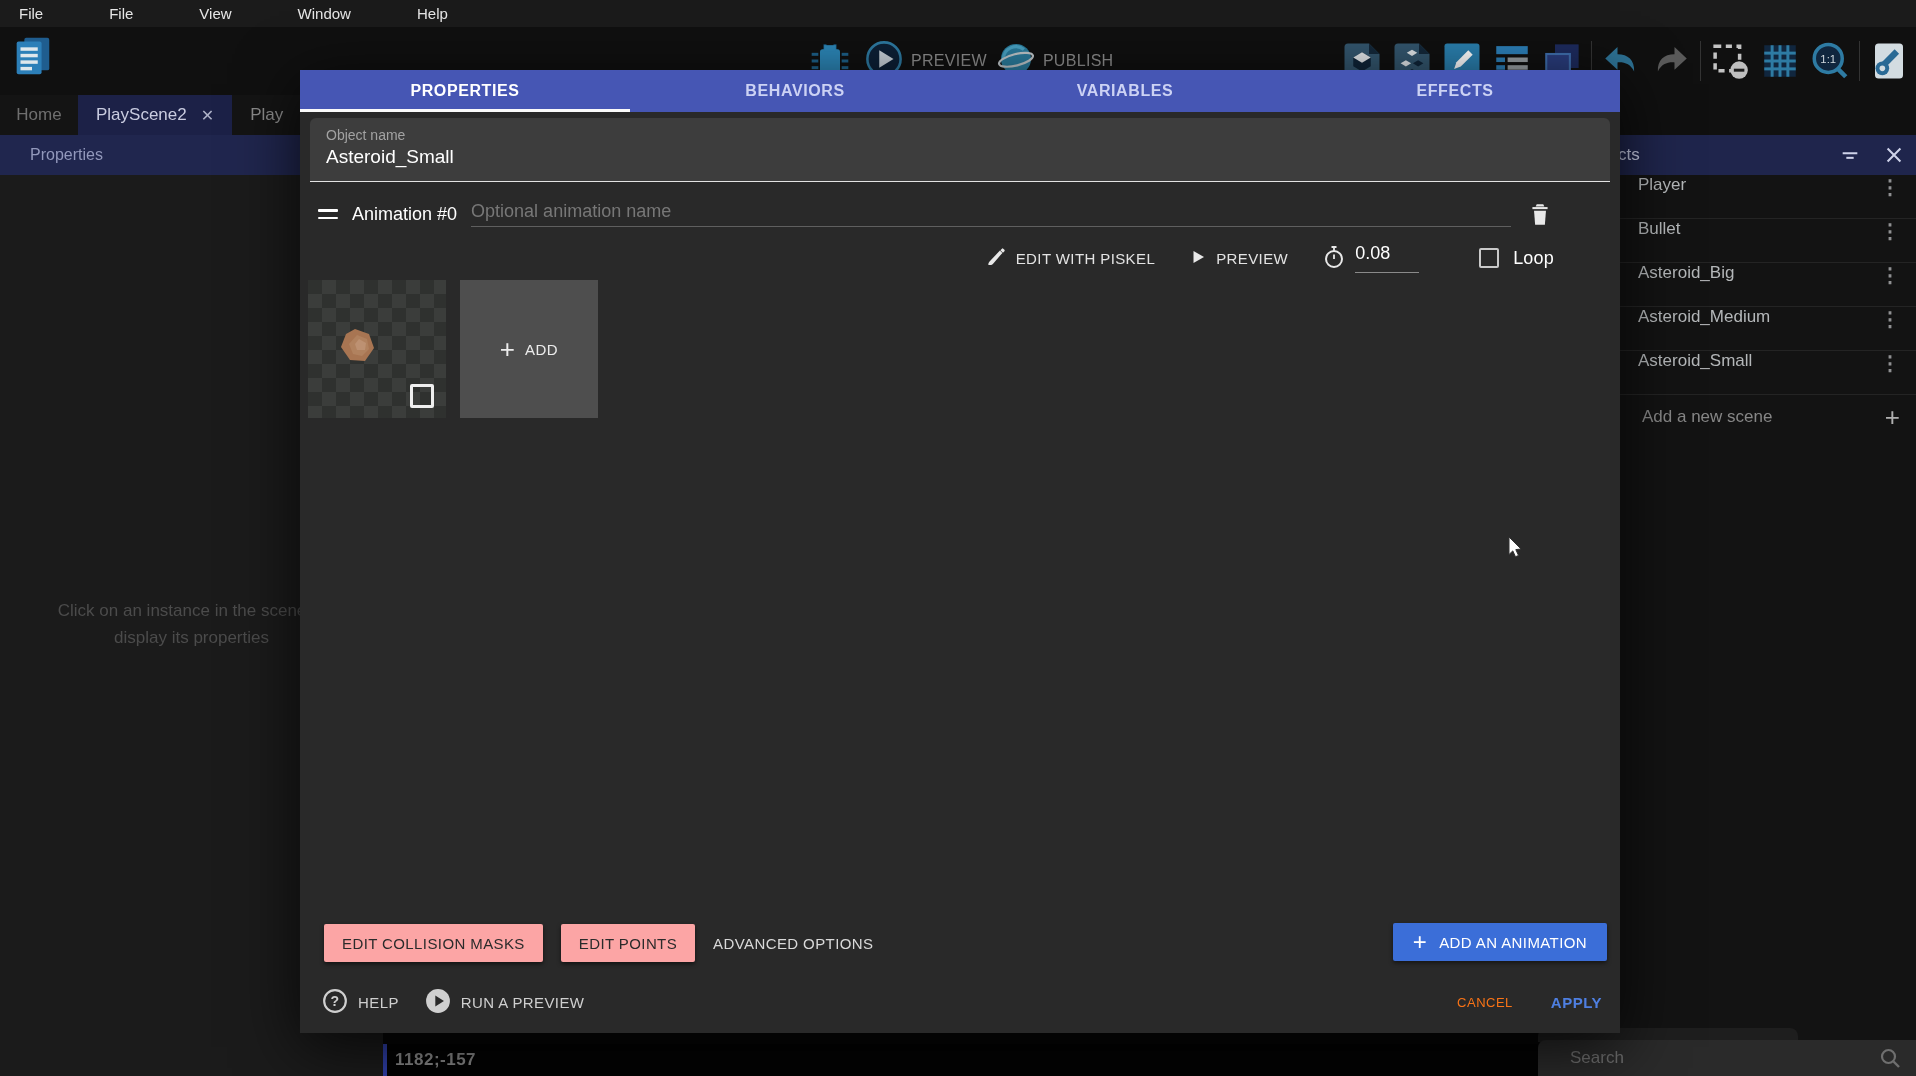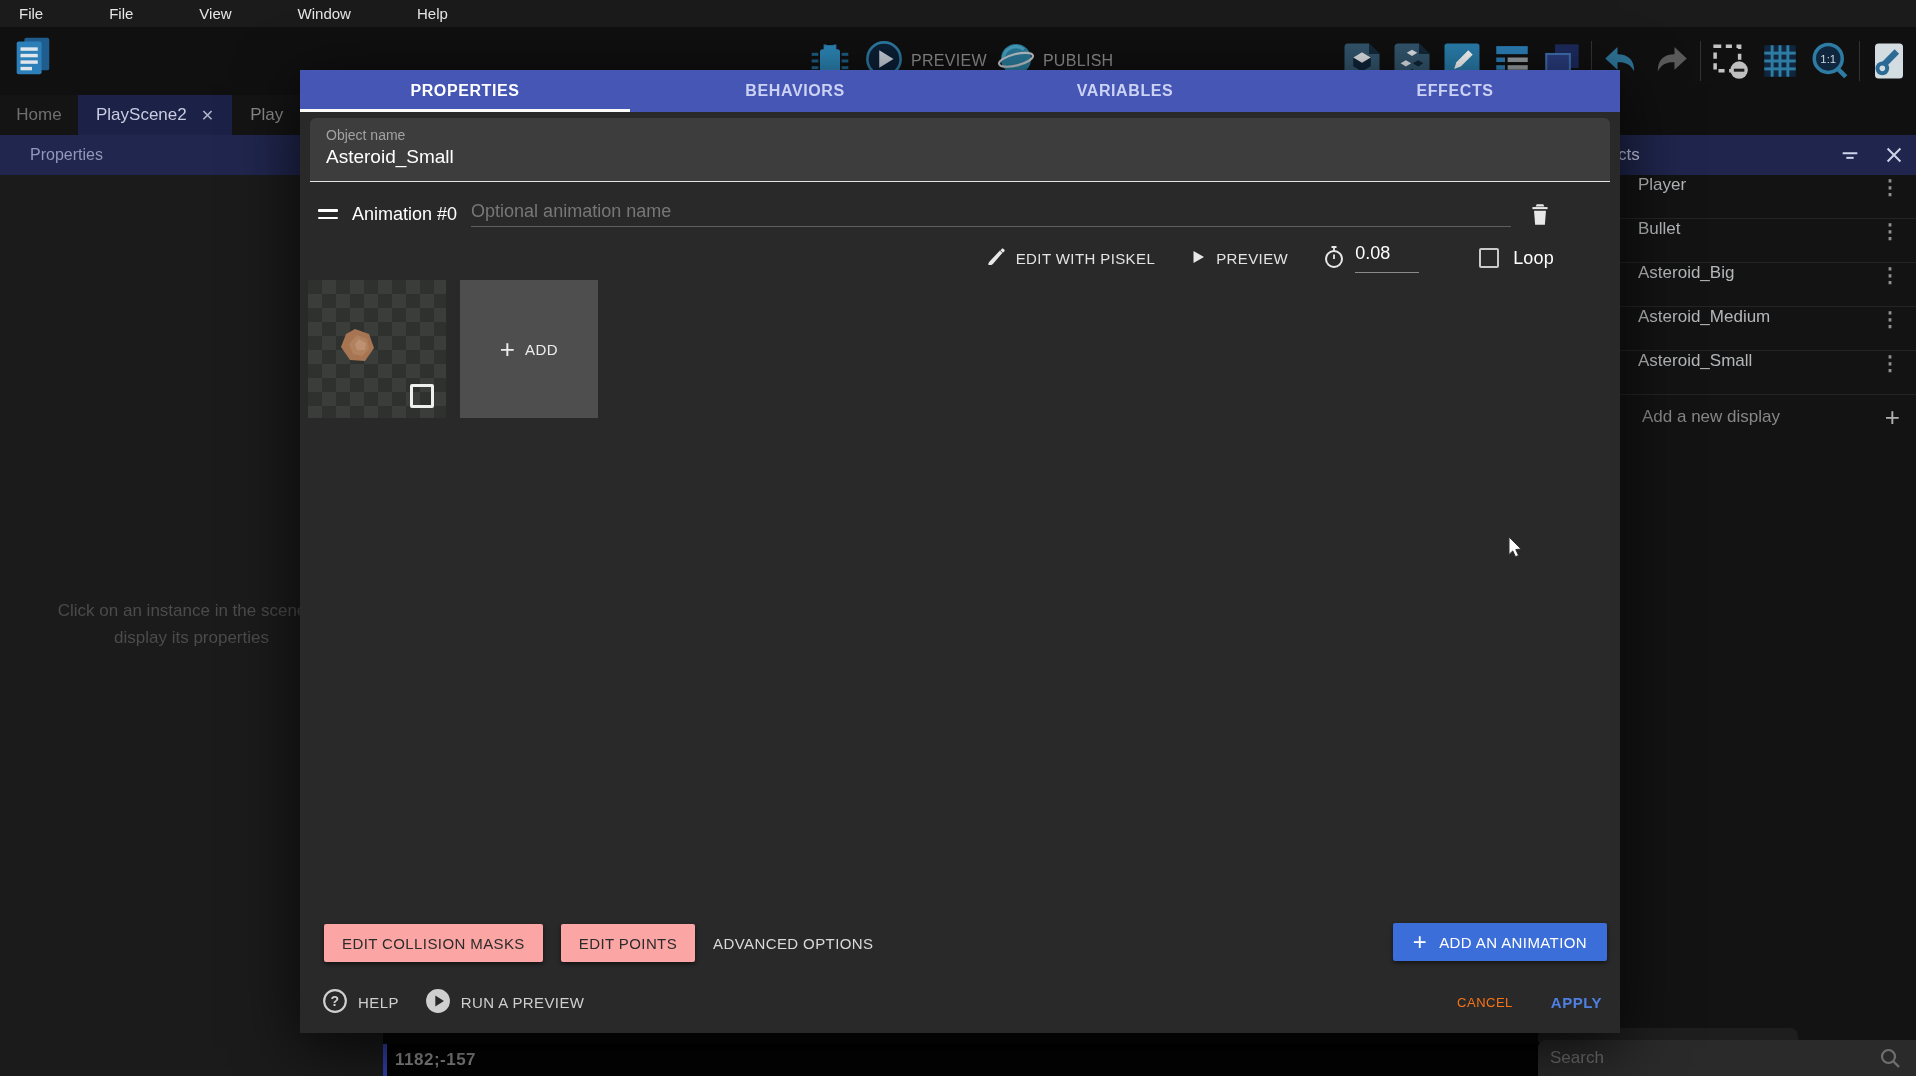--- a/index.html
+++ b/index.html
@@ -55,21 +55,21 @@
   .add-row { height:44px; display:flex; align-items:center; }
   .add-row .add-label { color:#868686; font-size:17px; padding-left:76px; flex:1; }
   .add-row .plus { color:#b0b0b0; font-size:26px; padding-right:16px; font-weight:300; }
 
   
   .search-deco { position:absolute; left:1538px; top:1028px; width:260px; height:14px;
     background:#1e1e1e; border-radius:8px 8px 0 0; z-index:2; }
   .search-bar { position:absolute; left:1538px; top:1040px; width:378px; height:36px;
     background:#2a2a2a; border-radius:8px 0 0 0; display:flex; align-items:center; z-index:2; }
   .search-bar input { flex:1; background:transparent; border:none; outline:none;
-    color:#cfcfcf; font-size:17px; padding-left:12px; font-family:inherit; }
+    color:#cfcfcf; font-size:17px; padding-left:32px; font-family:inherit; }
   .search-bar input::placeholder { color:#6f6f6f; }
   .search-bar .sicon { padding-right:14px; display:flex; }
 
   
   .dialog { position:absolute; left:300px; top:70px; width:1320px; height:963px;
     background:#292929; z-index:10; box-shadow:0 14px 60px rgba(0,0,0,.75); }
   .dialog-tabs { position:absolute; left:0; top:0; width:1320px; height:42px;
     background:#4656b4; display:flex; }
   .dtab { flex:1; display:flex; align-items:center; justify-content:center;
     color:#ccd2f4; font-size:16px; font-weight:bold; letter-spacing:.6px; position:relative; }
@@ -345,21 +345,21 @@
     </div>
     <div class="obj-row">
       <span class="obj-label">Asteroid_Medium</span>
       <span class="kebab">⋮</span>
     </div>
     <div class="obj-row">
       <span class="obj-label">Asteroid_Small</span>
       <span class="kebab">⋮</span>
     </div>
     <div class="add-row">
-      <span class="add-label">Add a new display</span>
+      <span class="add-label">Add a new scene</span>
       <span class="plus">+</span>
     </div>
   </div>
 
   <div class="search-deco"></div>
   <div class="search-bar">
     <input type="text" placeholder="Search" style="">
     <span class="sicon">
       <svg width="24" height="24" viewBox="0 0 24 24">
           <circle cx="10.5" cy="10.5" r="6.5" fill="none" stroke="#6f6f6f" stroke-width="2.2"></circle>

